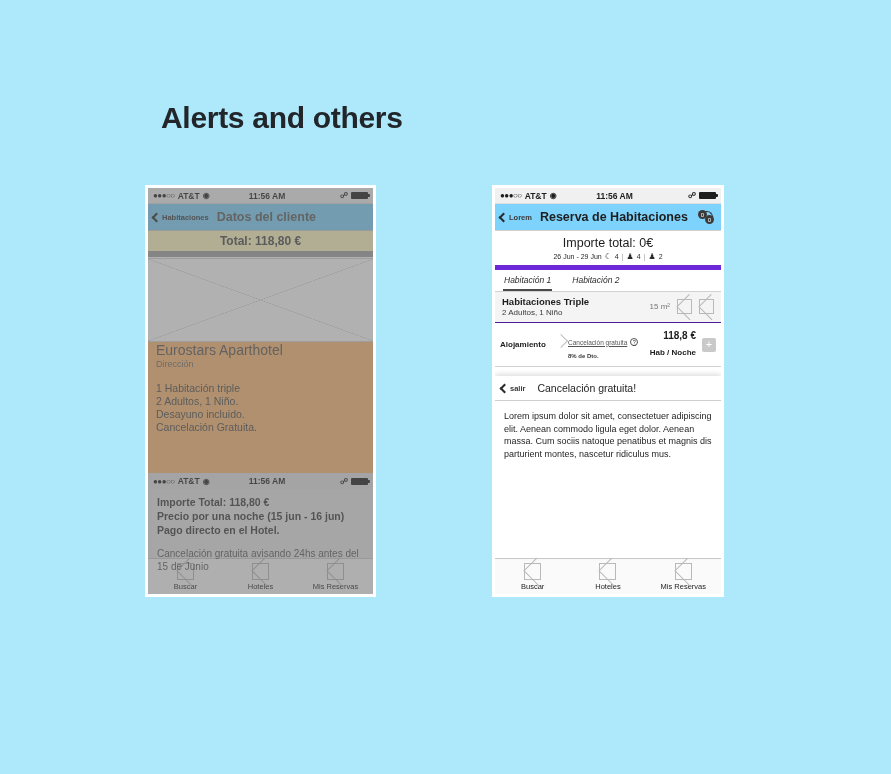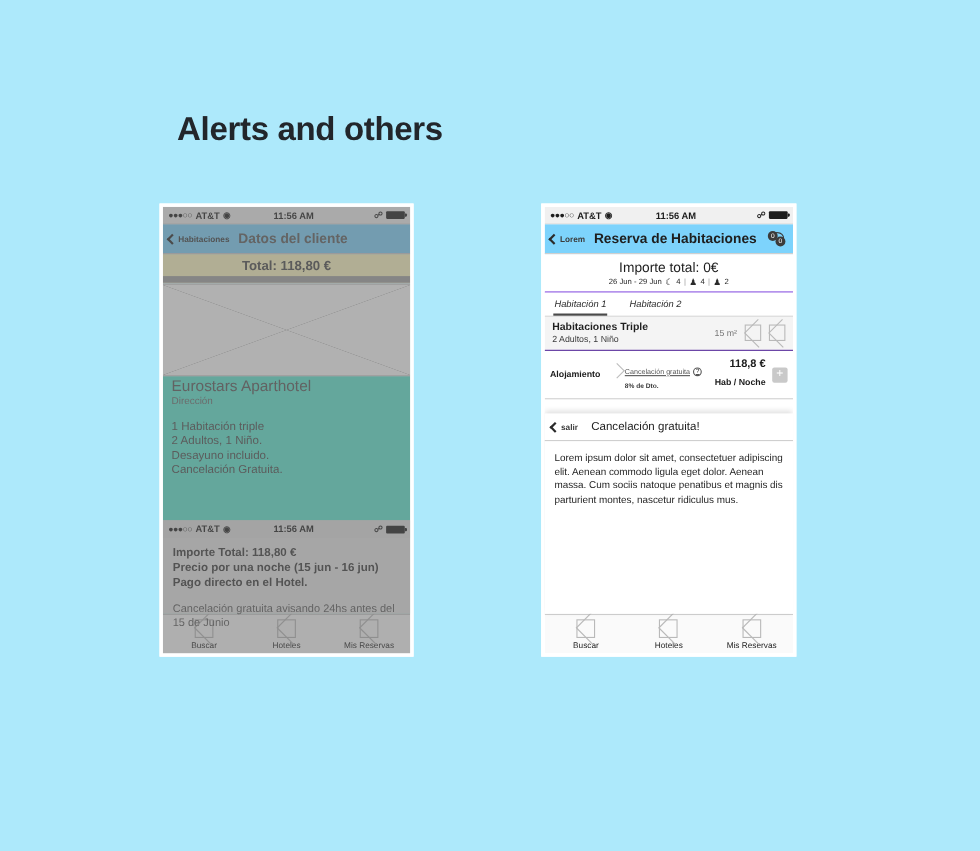--- a/index.html
+++ b/index.html
@@ -137,21 +137,21 @@
   }
   .tabitem .xbox { width: 17px; height: 17px; }
   .tabitem .lbl { font-size: 7.5px; color: #242424; }
   .grey-veil {
     position: absolute; inset: 0;
     background: rgba(105,105,105,0.52);
     z-index: 40; pointer-events: none;
   }
   .left-body {
     position: absolute; left: 0; right: 0; top: 70px; bottom: 36px;
-    background: #5eead4;
+    background: #fdba74;
   }
   .hotel-block {
     position: absolute; left: 8px; top: 84px; right: 8px;
     font-size: 11.5px; color: #4a4a4a;
   }
   .hotel-name { font-size: 14px; font-weight: normal; color: #5a5a5a; }
   .hotel-addr { font-size: 9px; color: #6e6e6e; margin-top: 1px; }
   .hotel-lines { margin-top: 13px; font-size: 10.5px; line-height: 13px; color: #4e4e4e; }
 
   .regimen-row {
@@ -212,21 +212,21 @@
   .alert-btn {
     flex: 1; padding: 6px 0;
     font-size: 9px; color: #1f1f1f;
     cursor: pointer;
   }
   .alert-btn + .alert-btn { border-left: 1px solid #b7b7b7; }
 
   
   .summary {
     padding: 5px 0 4px 0; background: #fff;
-    border-bottom: 1px solid #6d28d9; text-align: center;
+    border-bottom: 5px solid #6d28d9; text-align: center;
   }
   .summary-total { font-size: 12.5px; color: #1d1d1d; }
   .summary-meta {
     margin-top: 2px; font-size: 7px; color: #2a2a2a;
     display: flex; align-items: center; justify-content: center; gap: 3px;
   }
   .summary-meta .sep { color: #9a9a9a; }
   .glyph { font-size: 8px; }
 
   .roomtabs {

